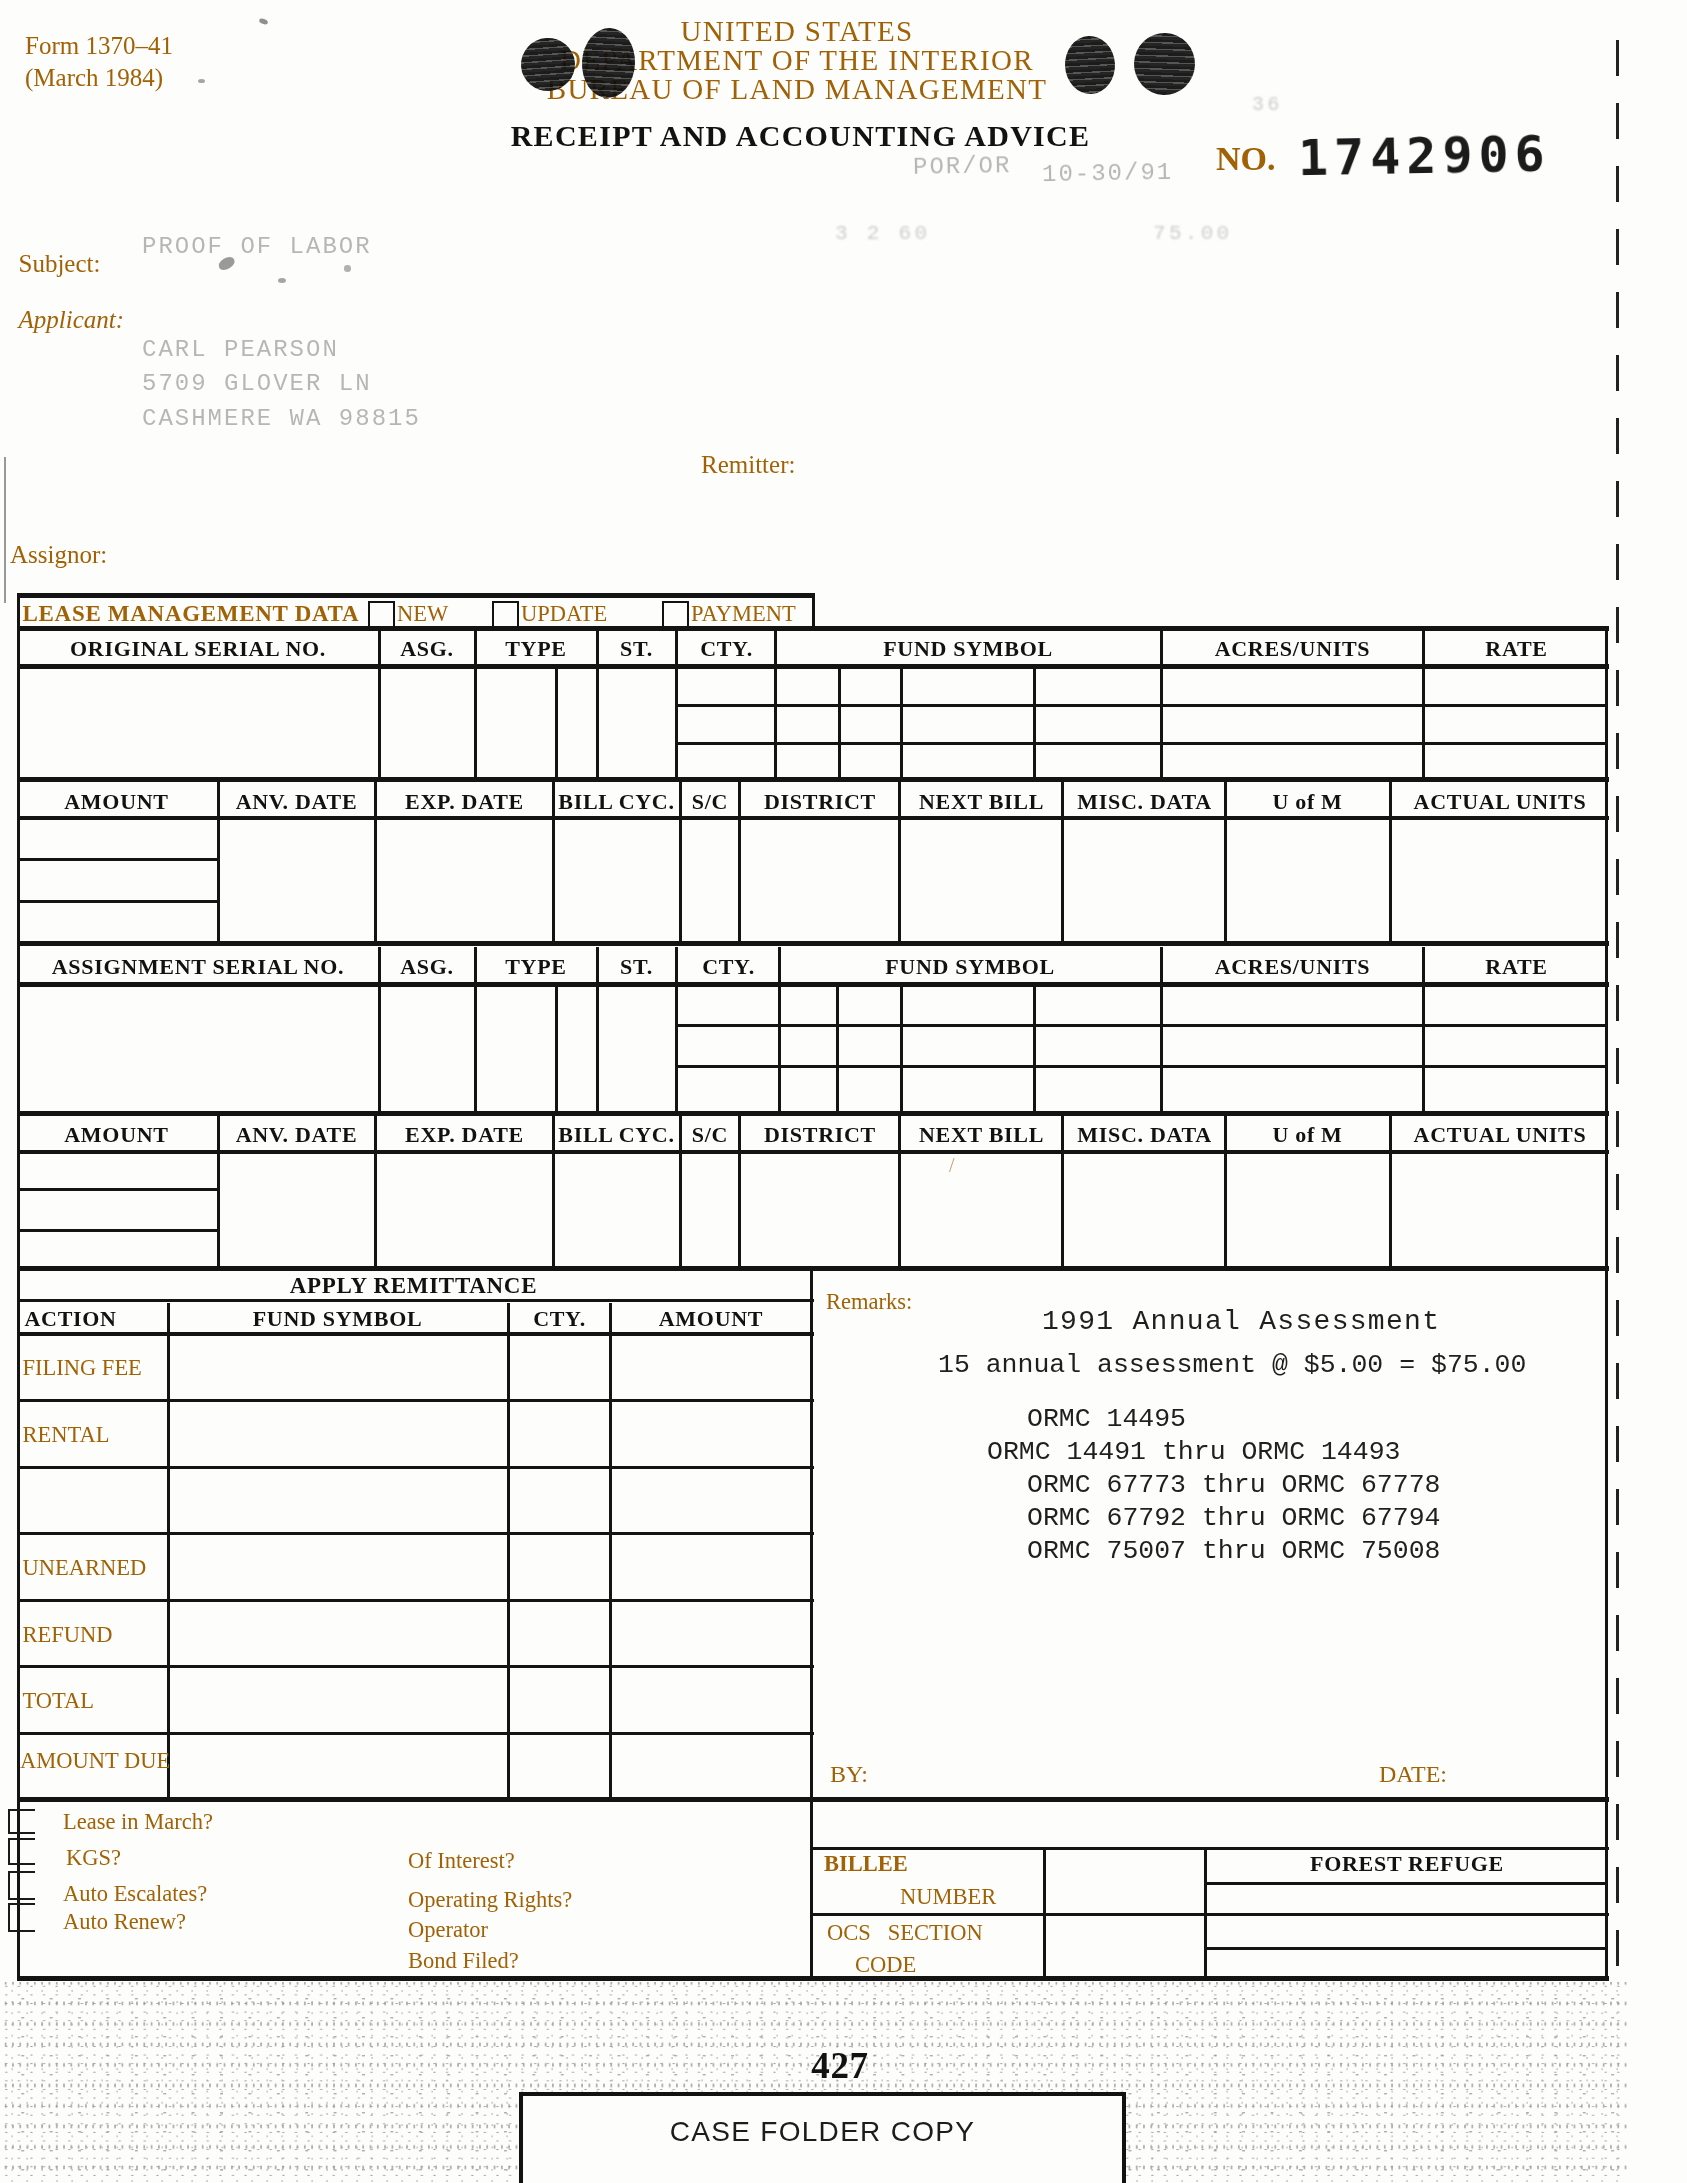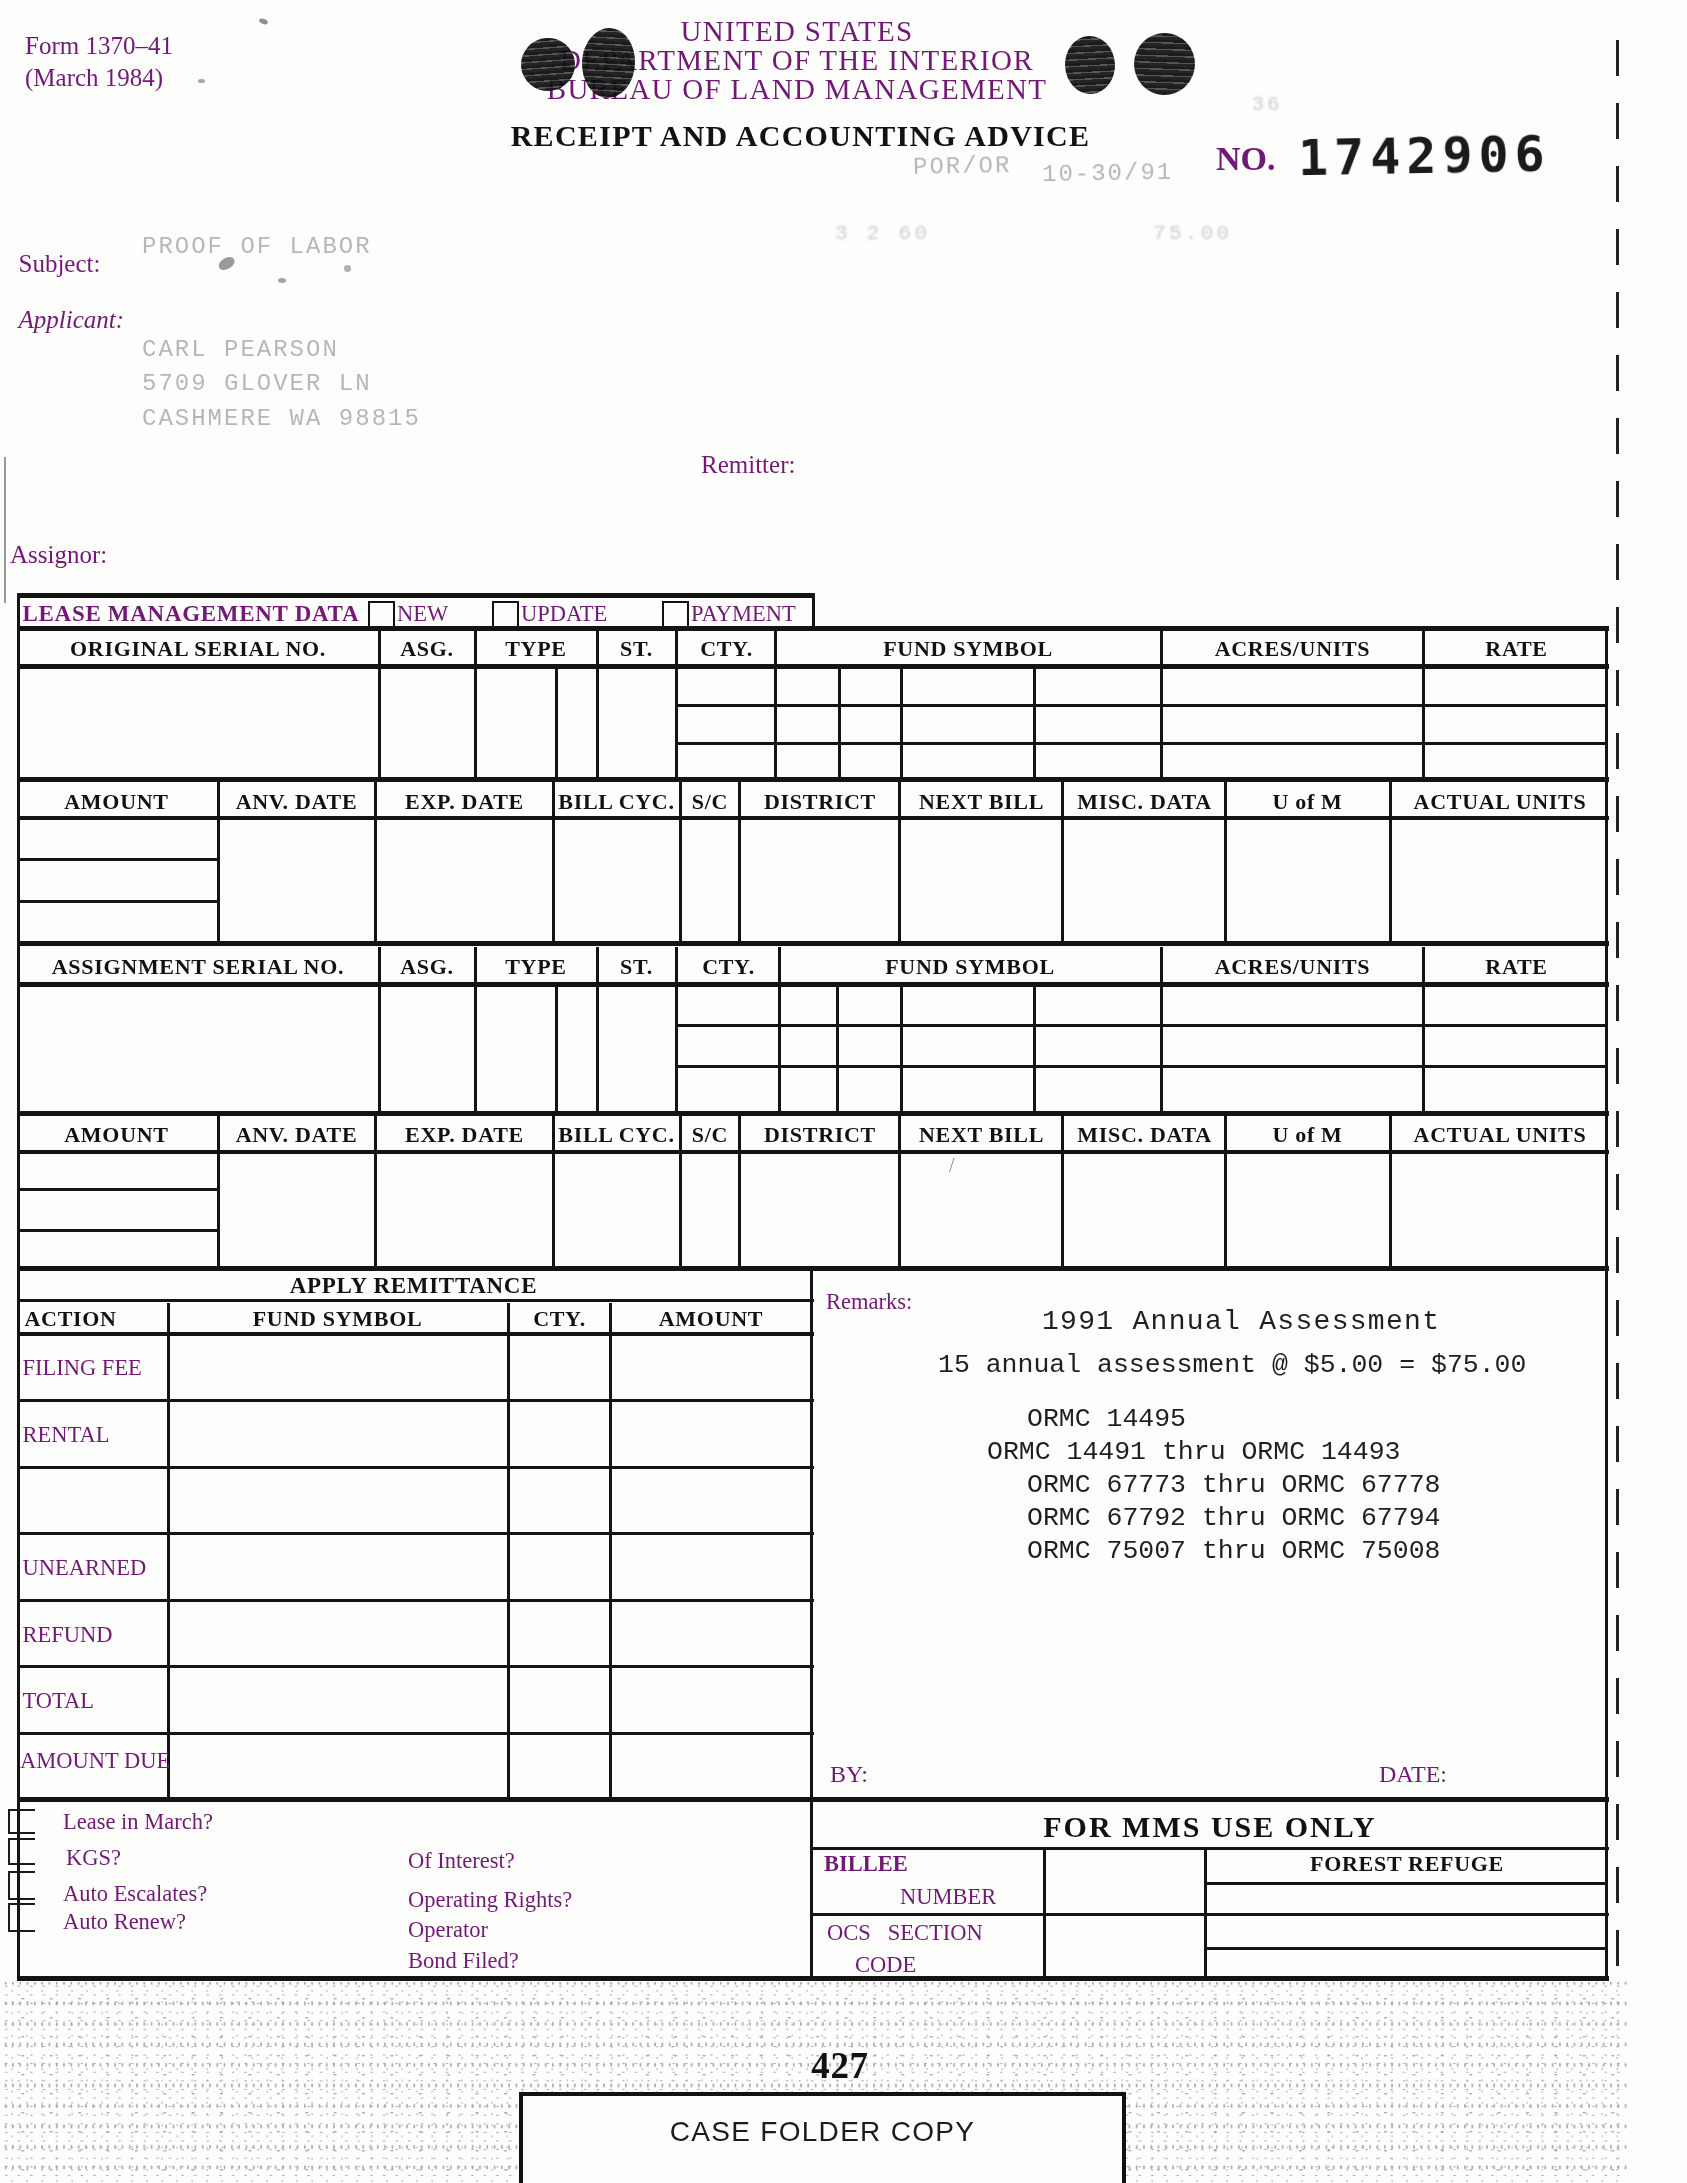--- a/index.html
+++ b/index.html
@@ -1,19 +1,19 @@
 <!DOCTYPE html>
 <html style="font-size:10.6px"><head>
 <meta charset="utf-8">
 <style>
   html,body{margin:0;padding:0;background:#ffffff;}
   .page{position:relative;width:1687px;height:2183px;background:#fdfdfb;overflow:hidden;
         font-family:"Liberation Serif","DejaVu Serif",serif;color:#141414;}
   .abs{position:absolute;}
-  .lbl{position:absolute;font-family:"Liberation Serif","DejaVu Serif",serif;color:#701a75;white-space:nowrap;}
+  .lbl{position:absolute;font-family:"Liberation Serif","DejaVu Serif",serif;color:#a16207;white-space:nowrap;}
   .hdr{position:absolute;font-family:"Liberation Serif","DejaVu Serif",serif;font-weight:700;
        color:#121212;text-align:center;white-space:nowrap;letter-spacing:0.7px;}
   .tw{position:absolute;font-family:"Liberation Mono","DejaVu Sans Mono",monospace;color:#1f1f1f;
       white-space:nowrap;filter:blur(0.3px);}
   .faint{color:#555;opacity:.42;filter:blur(0.7px);letter-spacing:2px;}
   .vfaint{color:#666;opacity:.32;filter:blur(0.9px);letter-spacing:3.3px;}
   .hl{position:absolute;background:#141414;}
   .vl{position:absolute;background:#141414;}
   .chk{position:absolute;border:2.6px solid #121212;background:transparent;}
   .brk{position:absolute;border:2.6px solid #1a1a1a;border-right:none;background:transparent;}
@@ -235,21 +235,20 @@
   <div class="brk" style="left:8px;top:1871px;width:25px;height:25px;"></div>
   <div class="lbl" style="left:63px;top:1881px;font-size:22.5px;">Auto Escalates?</div>
   <div class="brk" style="left:8px;top:1903px;width:25px;height:25px;"></div>
   <div class="lbl" style="left:63px;top:1909px;font-size:22.5px;">Auto Renew?</div>
 
   <div class="lbl" style="left:408px;top:1848px;font-size:22.5px;">Of Interest?</div>
   <div class="lbl" style="left:408px;top:1887px;font-size:22.5px;">Operating Rights?</div>
   <div class="lbl" style="left:408px;top:1917px;font-size:22.5px;">Operator</div>
   <div class="lbl" style="left:408px;top:1948px;font-size:22.5px;">Bond Filed?</div>
 
-  <div class="hdr" style="left:813px;top:1810px;width:794px;font-size:30px;letter-spacing:2px;">FOR MMS USE ONLY</div>
   <div class="hl" style="left:810px;top:1847px;width:799px;height:3.3px;"></div>
   <div class="lbl" style="left:824px;top:1851px;font-size:22.5px;font-weight:600;">BILLEE</div>
   <div class="lbl" style="left:900px;top:1884px;font-size:22.5px;">NUMBER</div>
   <div class="hdr" style="left:1207px;top:1851px;width:400px;font-size:22px;font-weight:600;">FOREST REFUGE</div>
   <div class="hl" style="left:1204px;top:1882px;width:404px;height:3.3px;"></div>
   <div class="hl" style="left:810px;top:1913px;width:799px;height:3.3px;"></div>
   <div class="lbl" style="left:827px;top:1920px;font-size:22.5px;white-space:pre;">OCS   SECTION</div>
   <div class="hl" style="left:1204px;top:1947px;width:404px;height:3.3px;"></div>
   <div class="lbl" style="left:855px;top:1952px;font-size:22.5px;">CODE</div>
   <div class="vl" style="left:1043px;top:1847px;width:3.3px;height:132px;"></div>

